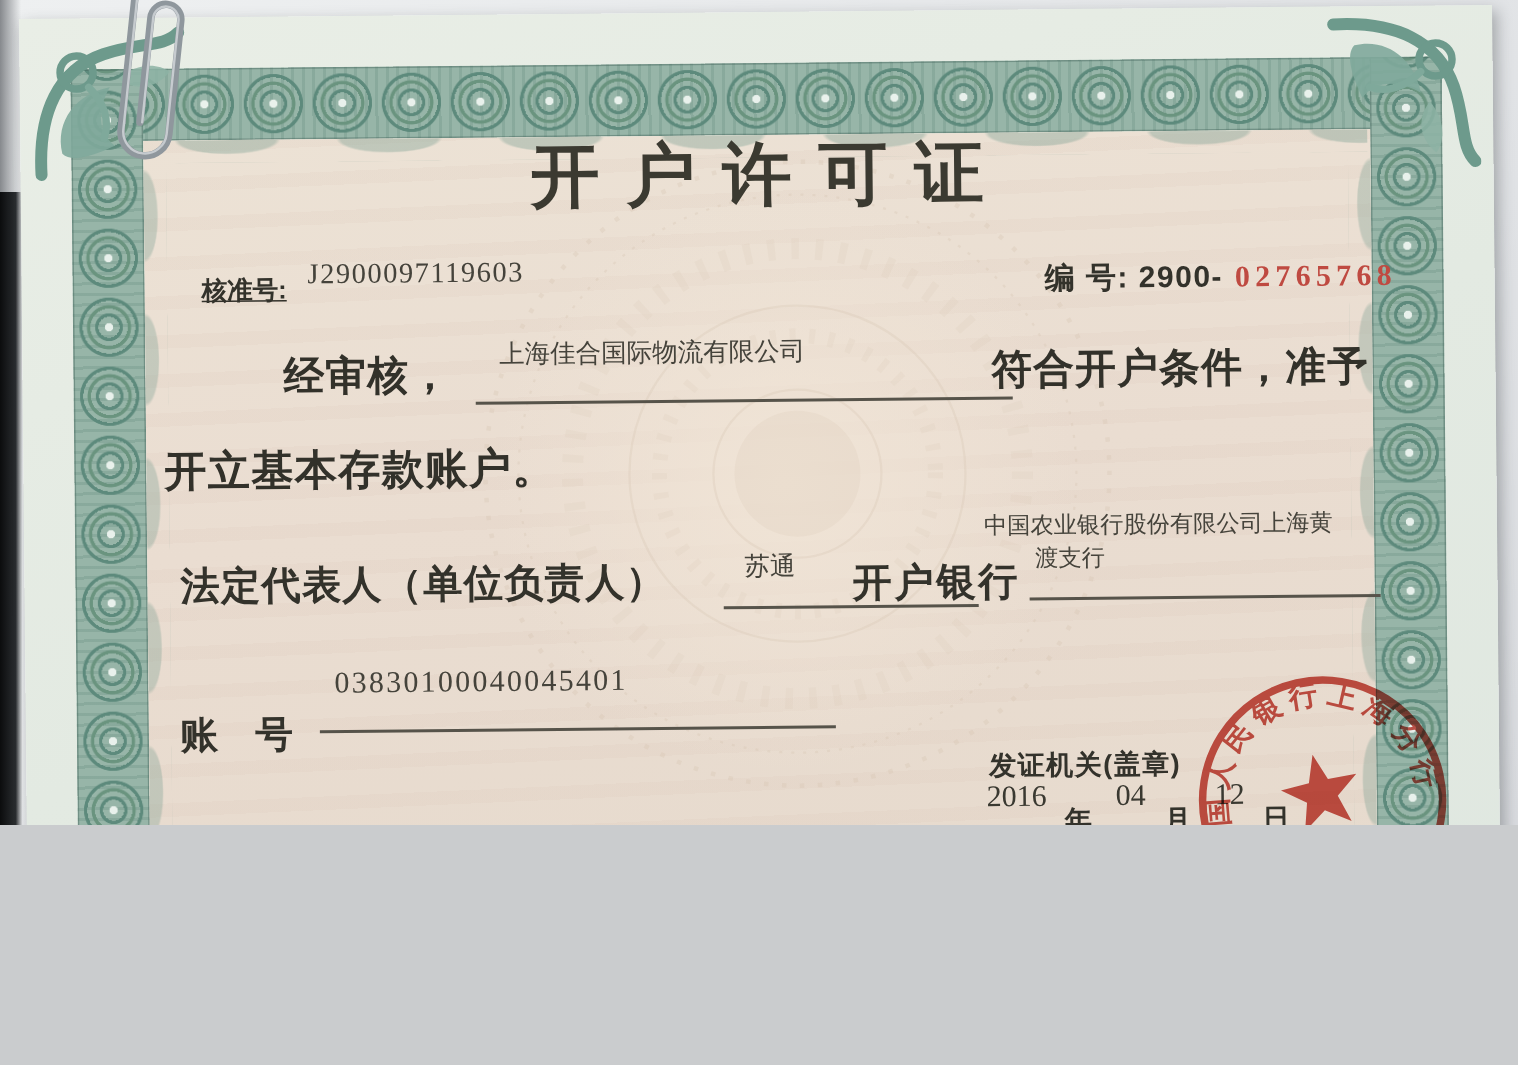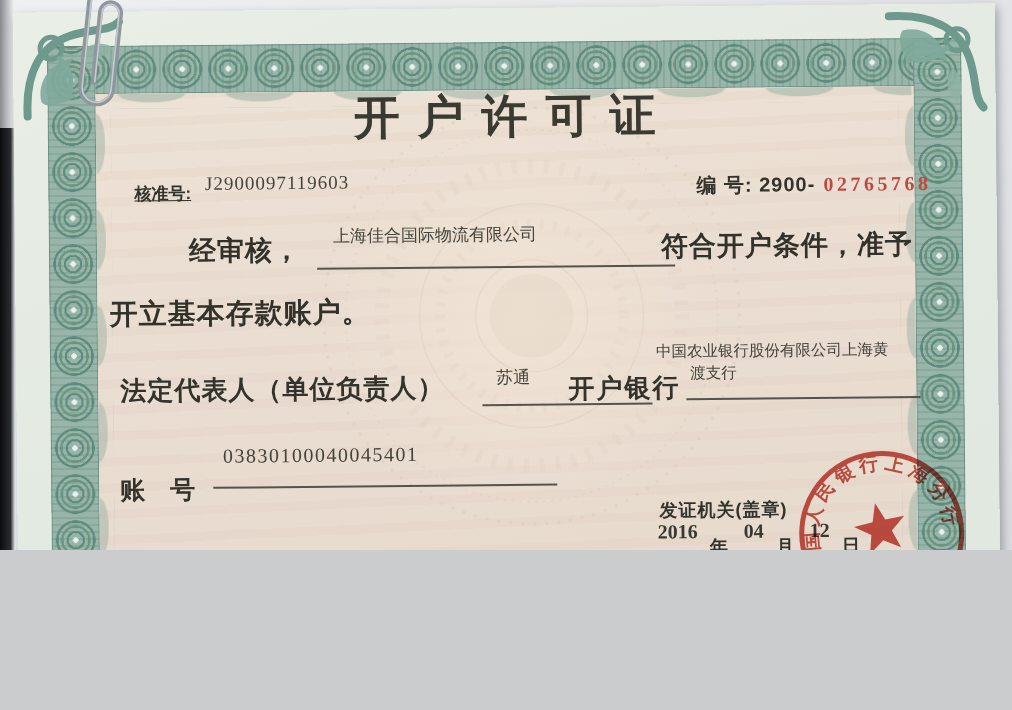--- a/index.html
+++ b/index.html
@@ -82,21 +82,21 @@
   .rep-field .fill{font-size:17px;padding-left:14px;display:block;padding-top:2px;}
   .bank-label{left:552px;top:364px;font-size:26px;letter-spacing:2px;}
   .bank-block{left:640px;top:334px;width:272px;font-size:15.5px;line-height:1.42;}
   .bank-block .l2{padding-left:34px;}
   .bank-underline{left:670px;top:392px;width:234px;height:0;border-bottom:2px solid #56534a;}
   .acct-label{left:103px;top:444px;font-size:25px;white-space:pre;margin-top:18px;}
   .acct-field{left:196px;top:434px;width:344px;height:42px;}
   .acct-field .fill{font-size:20px;padding-left:10px;display:block;letter-spacing:1.5px;}
   .issuer-label{left:642px;top:492px;font-size:18px;letter-spacing:1px;}
   .date-row{left:640px;top:514px;display:flex;align-items:flex-start;}
-  .date-row .num{font-family:"Liberation Serif",serif;font-size:20px;color:#3a3931;font-weight:bold;}
+  .date-row .num{font-family:"Liberation Serif",serif;font-size:20px;color:#3a3931;}
   .date-row .unit{font-size:18px;font-weight:bold;margin-top:15px;color:#33322b;}
   .dgap{width:12px;}
   .dgap2{width:16px;}
   
   .seal{position:absolute;left:776px;top:441px;width:176px;height:176px;z-index:4;
     transform:rotate(-12deg);opacity:.92;mix-blend-mode:multiply;}
   .paperclip{position:absolute;left:64px;top:-8px;z-index:20;transform:rotate(6deg);}
 </style>
 </head>
 <body>

